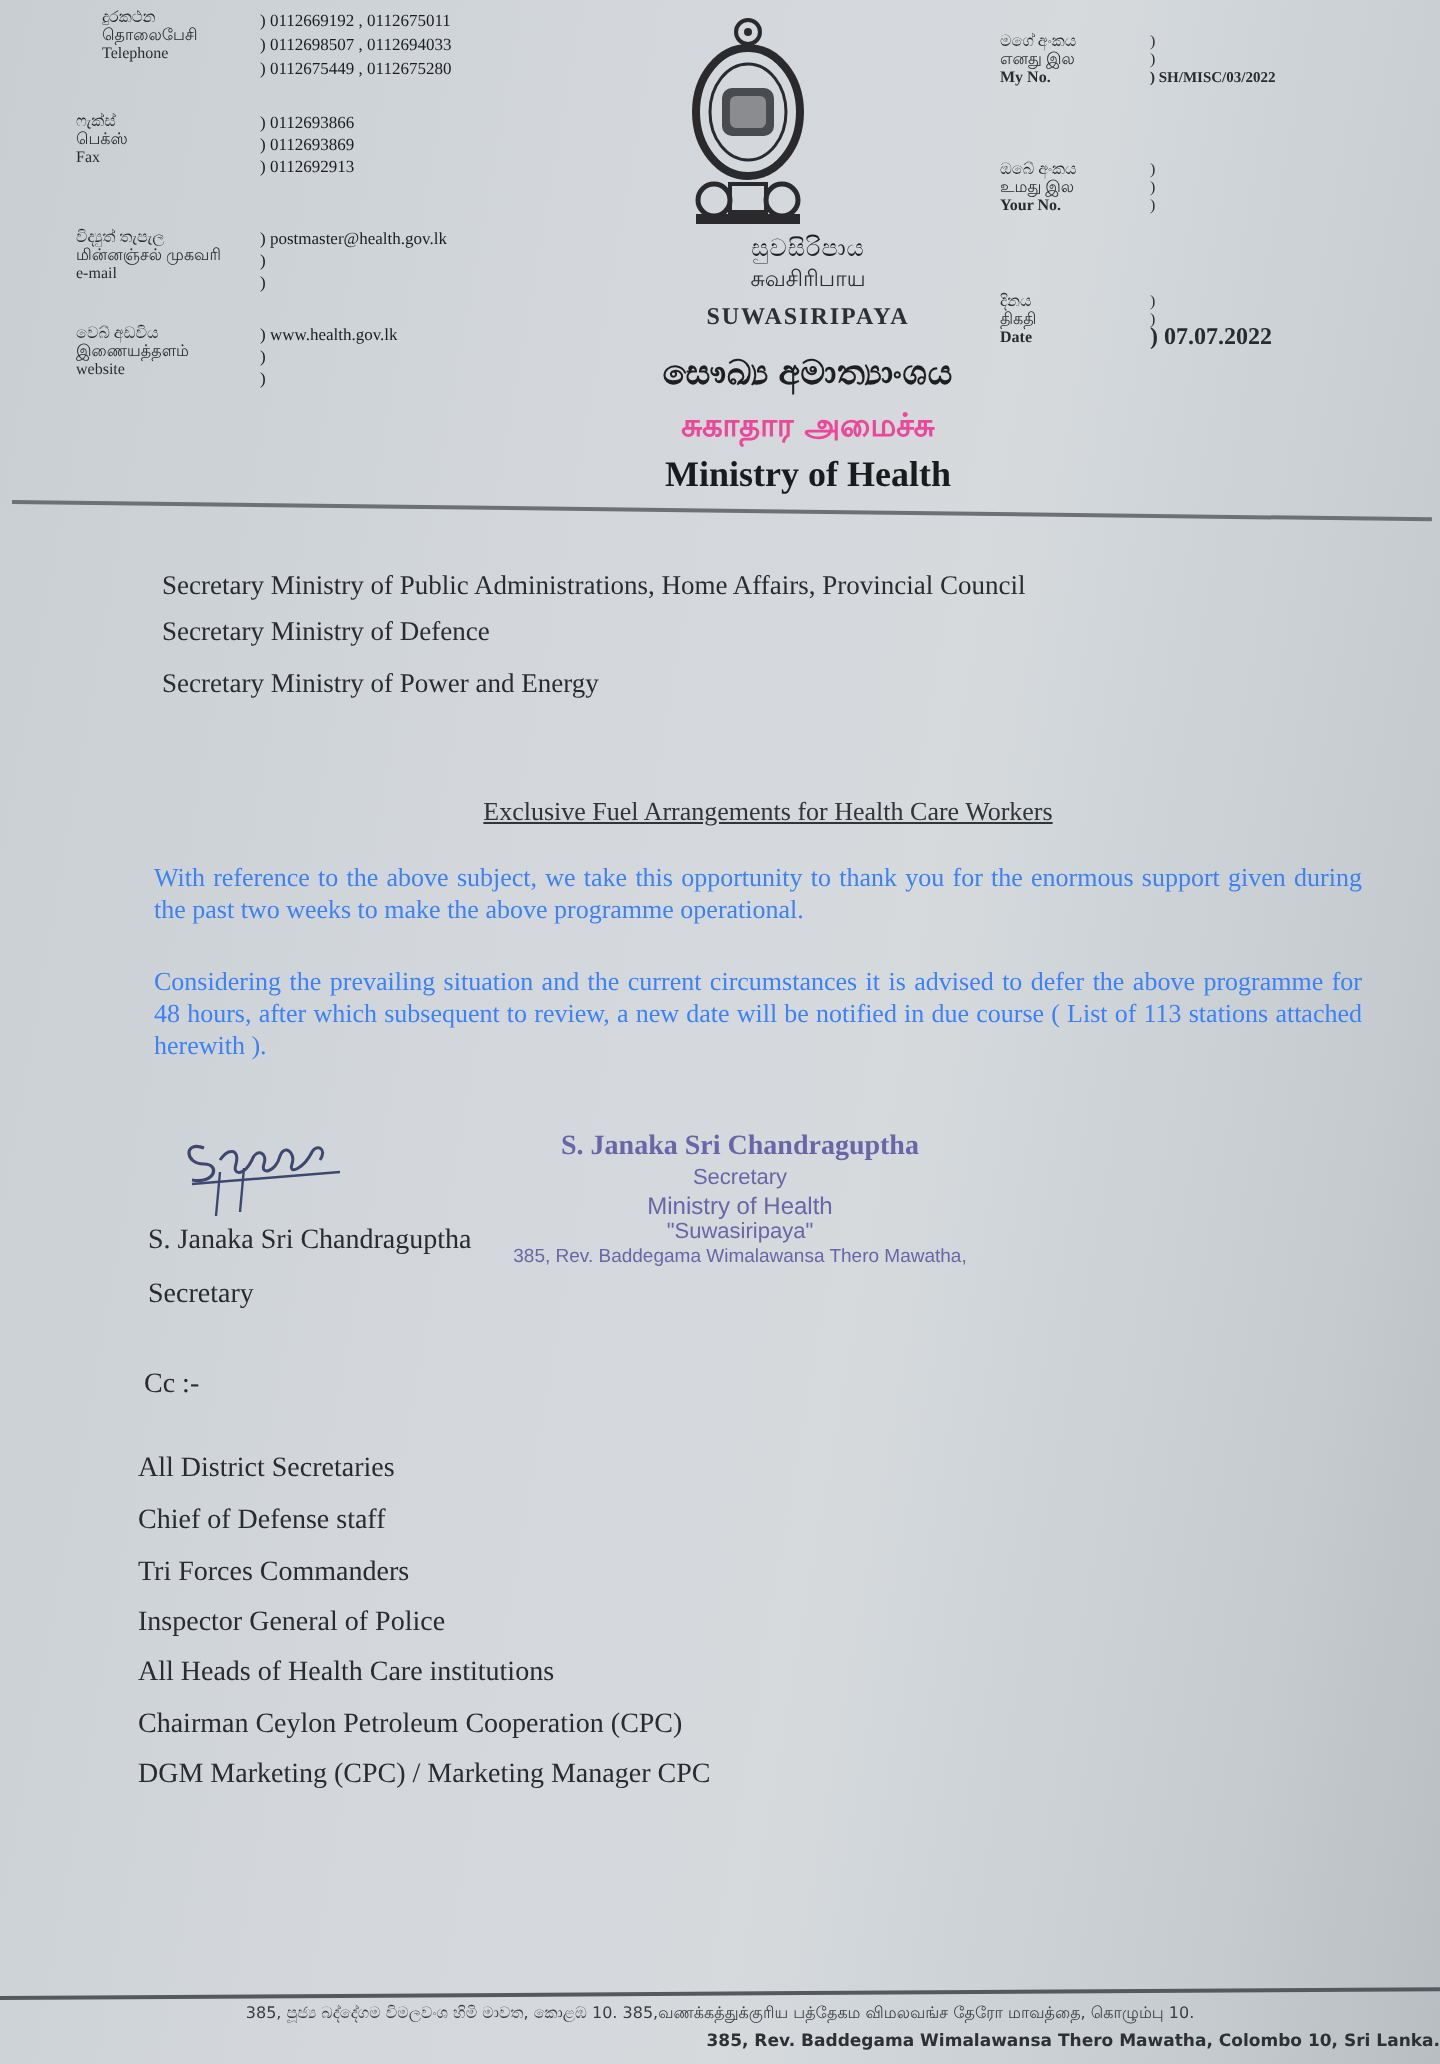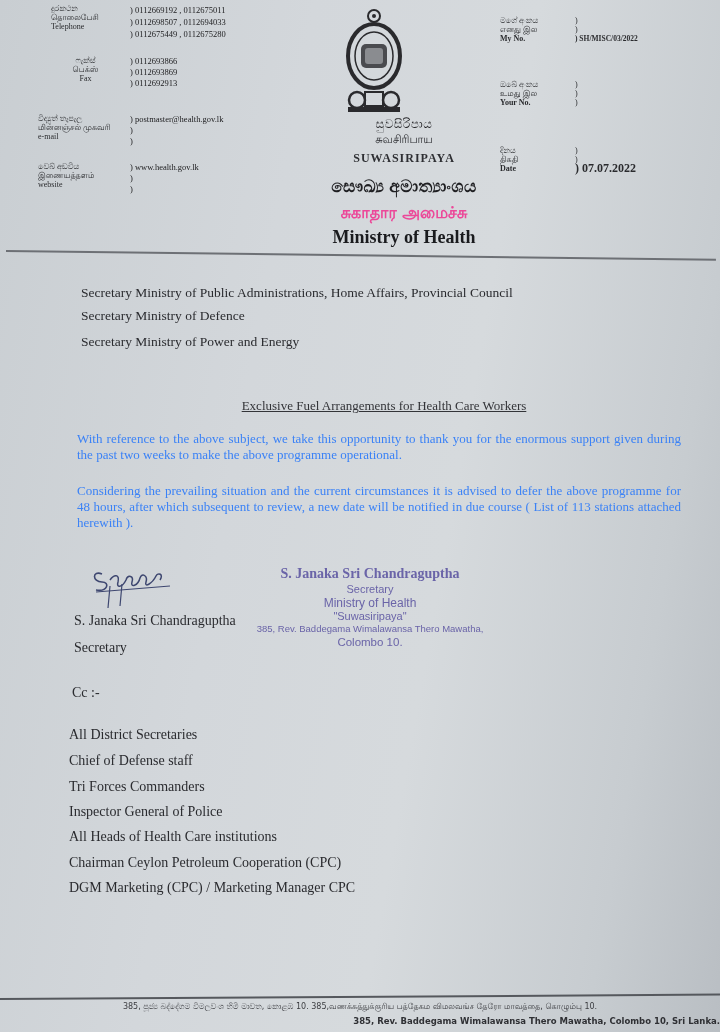--- a/index.html
+++ b/index.html
@@ -32,21 +32,21 @@
     <div class="lh-label">දුරකථන</div>
     <div class="lh-label">தொலைபேசி</div>
     <div class="lh-label">Telephone</div>
   </div>
   <div class="abs" style="left:92px;top:0;width:200px;">
     <div class="lh-val">) 0112669192 , 0112675011</div>
     <div class="lh-val">) 0112698507 , 0112694033</div>
     <div class="lh-val">) 0112675449 , 0112675280</div>
   </div>
 
-  <div class="abs" style="left:0;top:52px;width:95px;text-align:center;">
+  <div class="abs" style="left:0;top:52px;width:95px;">
     <div class="lh-label">ෆැක්ස්</div>
     <div class="lh-label">பெக்ஸ்</div>
     <div class="lh-label">Fax</div>
   </div>
   <div class="abs" style="left:92px;top:52px;width:200px;">
     <div class="lh-val" style="line-height:11px;">) 0112693866</div>
     <div class="lh-val" style="line-height:11px;">) 0112693869</div>
     <div class="lh-val" style="line-height:11px;">) 0112692913</div>
   </div>
 
@@ -151,21 +151,20 @@
 </div>
 <div class="abs" style="left:74px;top:613px;font-size:14px;color:#2a2b2f;">S. Janaka Sri Chandraguptha</div>
 <div class="abs" style="left:74px;top:640px;font-size:14px;color:#2a2b2f;">Secretary</div>
 
 <div class="abs stamp" style="left:250px;top:565px;width:240px;">
   <div style="font-family:'Liberation Serif','DejaVu Serif',serif;font-weight:bold;font-size:14px;line-height:18px;">S. Janaka Sri Chandraguptha</div>
   <div style="font-size:11px;line-height:13px;">Secretary</div>
   <div style="font-size:12px;line-height:14px;">Ministry of Health</div>
   <div style="font-size:11px;line-height:13px;">"Suwasiripaya"</div>
   <div style="font-size:9.5px;line-height:12px;white-space:nowrap;">385, Rev. Baddegama Wimalawansa Thero Mawatha,</div>
-  <div style="font-size:11.5px;line-height:14px;">Colombo 10.</div>
 </div>
 
 <div class="abs" style="left:72px;top:685px;font-size:14px;color:#2a2b2f;">Cc :-</div>
 <div class="abs cc-item" style="top:727px;">All District Secretaries</div>
 <div class="abs cc-item" style="top:753px;">Chief of Defense staff</div>
 <div class="abs cc-item" style="top:779px;">Tri Forces Commanders</div>
 <div class="abs cc-item" style="top:804px;">Inspector General of Police</div>
 <div class="abs cc-item" style="top:829px;">All Heads of Health Care institutions</div>
 <div class="abs cc-item" style="top:855px;">Chairman Ceylon Petroleum Cooperation (CPC)</div>
 <div class="abs cc-item" style="top:880px;">DGM Marketing (CPC) / Marketing Manager CPC</div>

